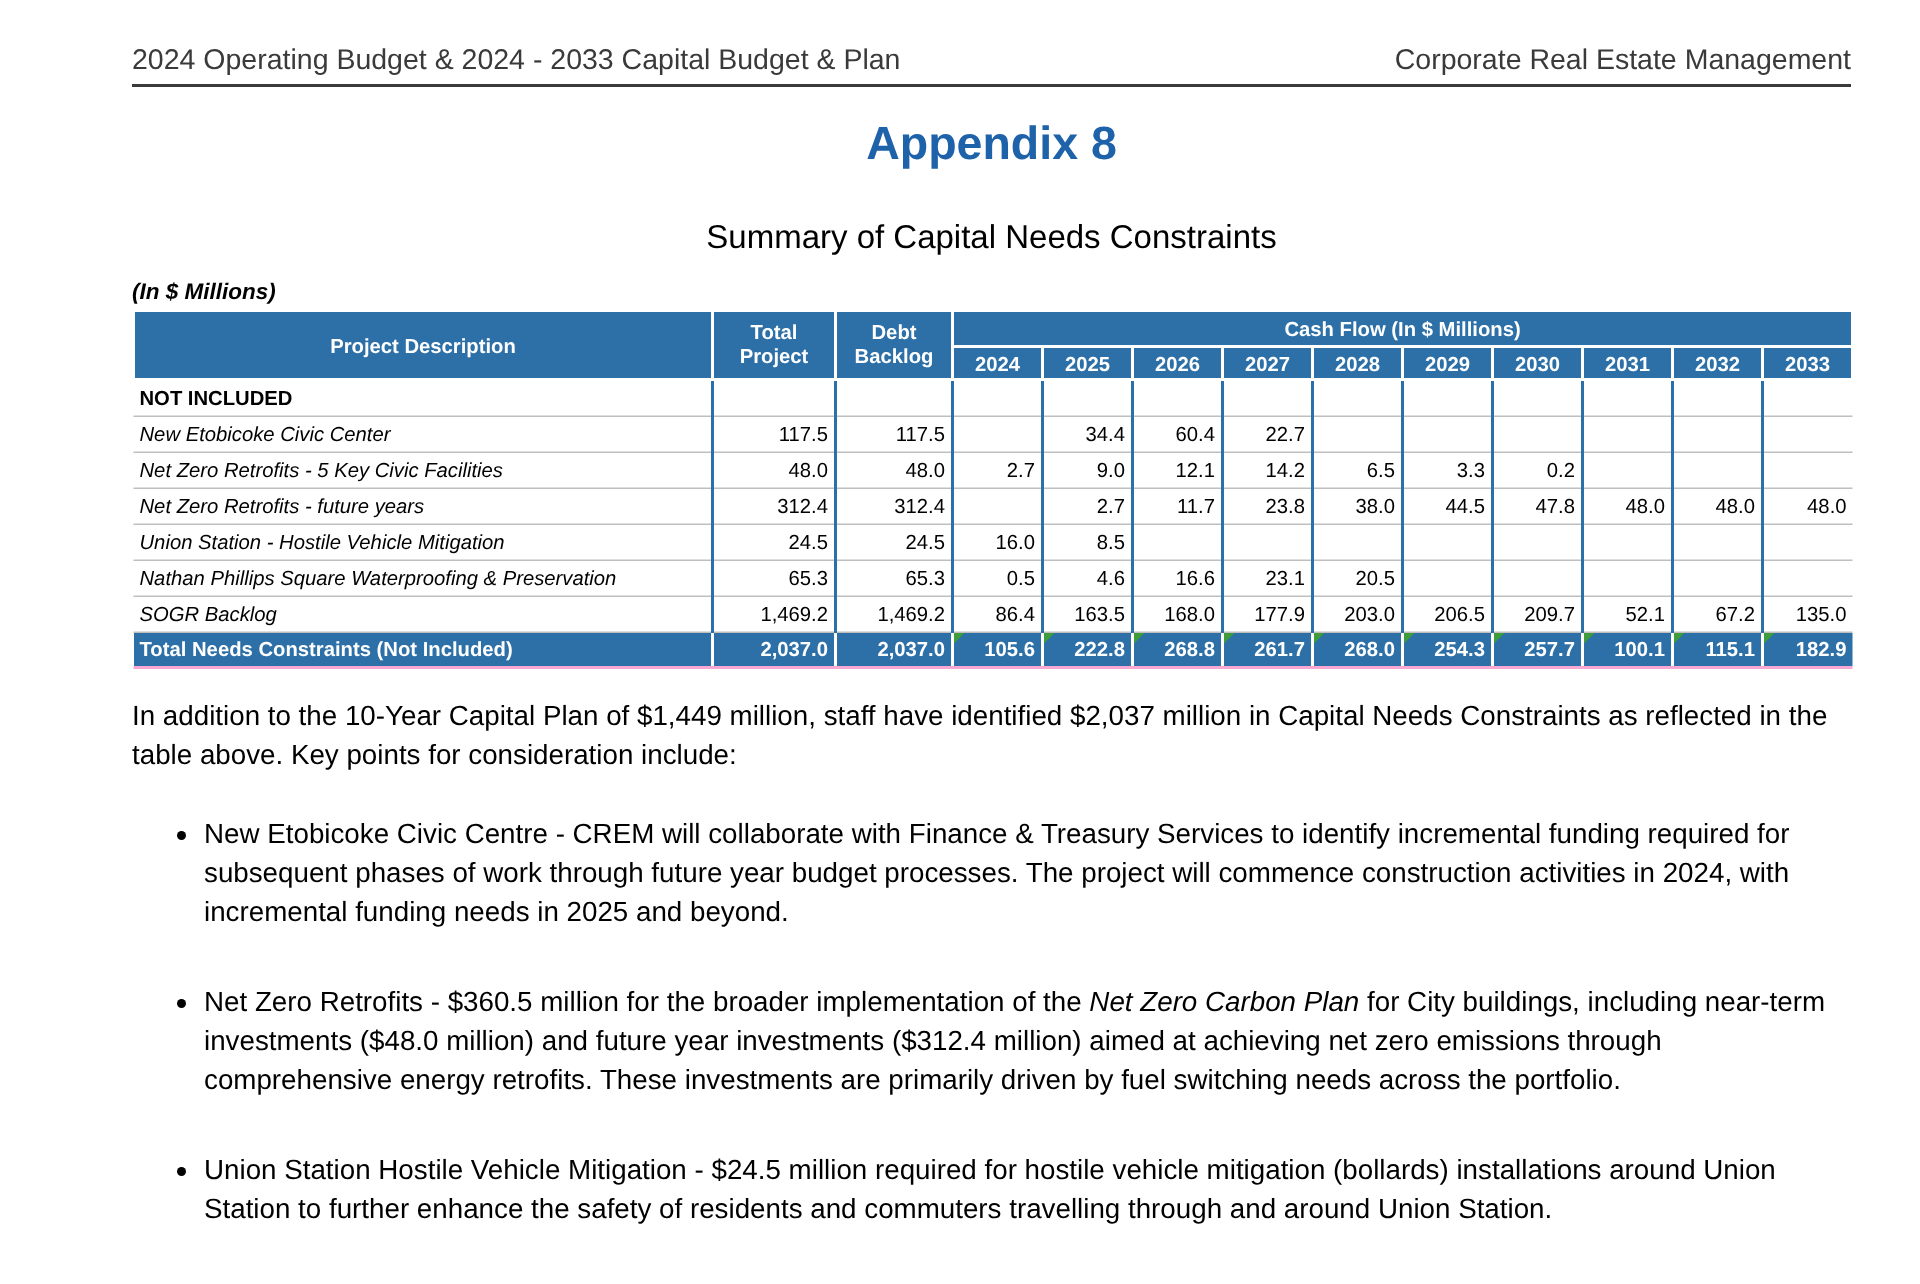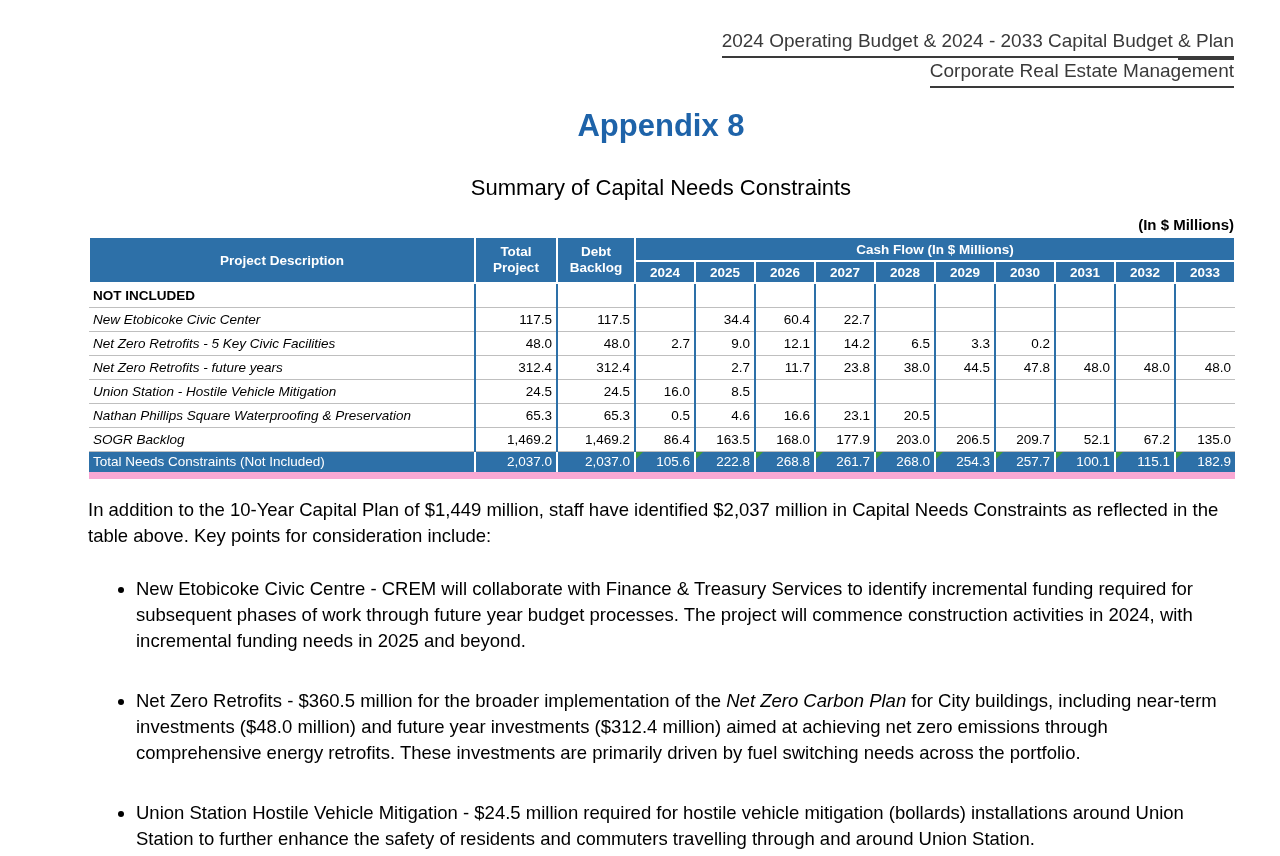--- a/index.html
+++ b/index.html
@@ -1,45 +1,45 @@
 <!DOCTYPE html>
 <html style="--table-blue: #2D70A8; --appendix-blue: #1E63A9; --grid-gray: #BFBFBF; --flag-green: #3E9C3A; --header-text: #3A3A3A;"><head>
 <meta charset="utf-8">
 <style>
   html,body{margin:0;padding:0;background:#fff;width:1280px;height:856px;overflow:hidden;
     font-family:"Liberation Sans",sans-serif;color:#000;}
   .page{width:1146px;margin-left:88px;}
 
   
-  .doc-header{display:flex;align-items:flex-end;margin-top:30px;font-size:19px;color:var(--header-text,#3A3A3A);flex-direction:column;}
+  .doc-header{display:flex;align-items:flex-end;margin-top:30px;font-size:19px;color:var(--header-text,#3A3A3A);}
   .doc-header .hleft{flex:1;border-bottom:2.5px solid #3a3a3a;padding-bottom:4px;}
   .doc-header .hgap{width:56px;border-bottom:2.5px solid #3a3a3a;}
   .doc-header .hright{border-bottom:2.5px solid #3a3a3a;padding-bottom:4px;}
 
   .appendix-title{margin:20px 0 0;text-align:center;font-size:31px;font-weight:bold;
     color:var(--appendix-blue,#1E63A9);}
   .table-title{margin:31px 0 0;text-align:center;font-size:22px;font-weight:normal;color:#000;}
-  .units{margin:15px 0 3px;text-align:right;font-size:15px;font-weight:bold;}
+  .units{margin:15px 0 3px;text-align:left;font-size:15px;font-weight:bold;font-style:italic;}
 
   
   table.needs{border-collapse:collapse;table-layout:fixed;width:1146px;font-size:13.5px;}
   table.needs th,table.needs td{padding:0 4px;vertical-align:middle;overflow:hidden;white-space:nowrap;}
   thead tr.h1{height:24px;}
   thead tr.h2{height:22px;}
   thead th{background:var(--table-blue,#2D70A8);color:#fff;font-weight:bold;border:2px solid #fff;}
   thead th .l2{line-height:1.15;}
   tbody tr{height:24px;}
   tbody td{border-bottom:1px solid var(--grid-gray,#BFBFBF);}
   td.bR,th.bR{border-right:2px solid var(--table-blue,#2D70A8);}
   td.name{text-align:left;font-style:italic;}
   td.section{font-style:normal;font-weight:bold;margin-top:30px;}
   td.num{text-align:right;}
   tr.total{height:24px;}
-  tr.total td{background:var(--table-blue,#2D70A8);color:#fff;font-weight:normal;font-style:normal;
-    border-right:2px solid #fff;border-bottom:7px solid #f9a8d4;position:relative;}
+  tr.total td{background:var(--table-blue,#2D70A8);color:#fff;font-weight:bold;font-style:normal;
+    border-right:2px solid #fff;border-bottom:2px solid #f9a8d4;position:relative;}
   tr.total td:last-child{border-right:none;}
   tr.total td .flag{position:absolute;top:0;left:0;width:0;height:0;
     border-top:7px solid var(--flag-green,#3E9C3A);border-right:7px solid transparent;}
 
   
   .intro{margin:18px 0 0;font-size:18.5px;line-height:26px;}
   ul.points{margin:27px 0 16px;padding-left:48px;}
   ul.points li{margin-bottom:34px;font-size:18.5px;line-height:26px;}
   ul.points li:last-child{margin-bottom:0;}
   .it{font-style:italic;}

